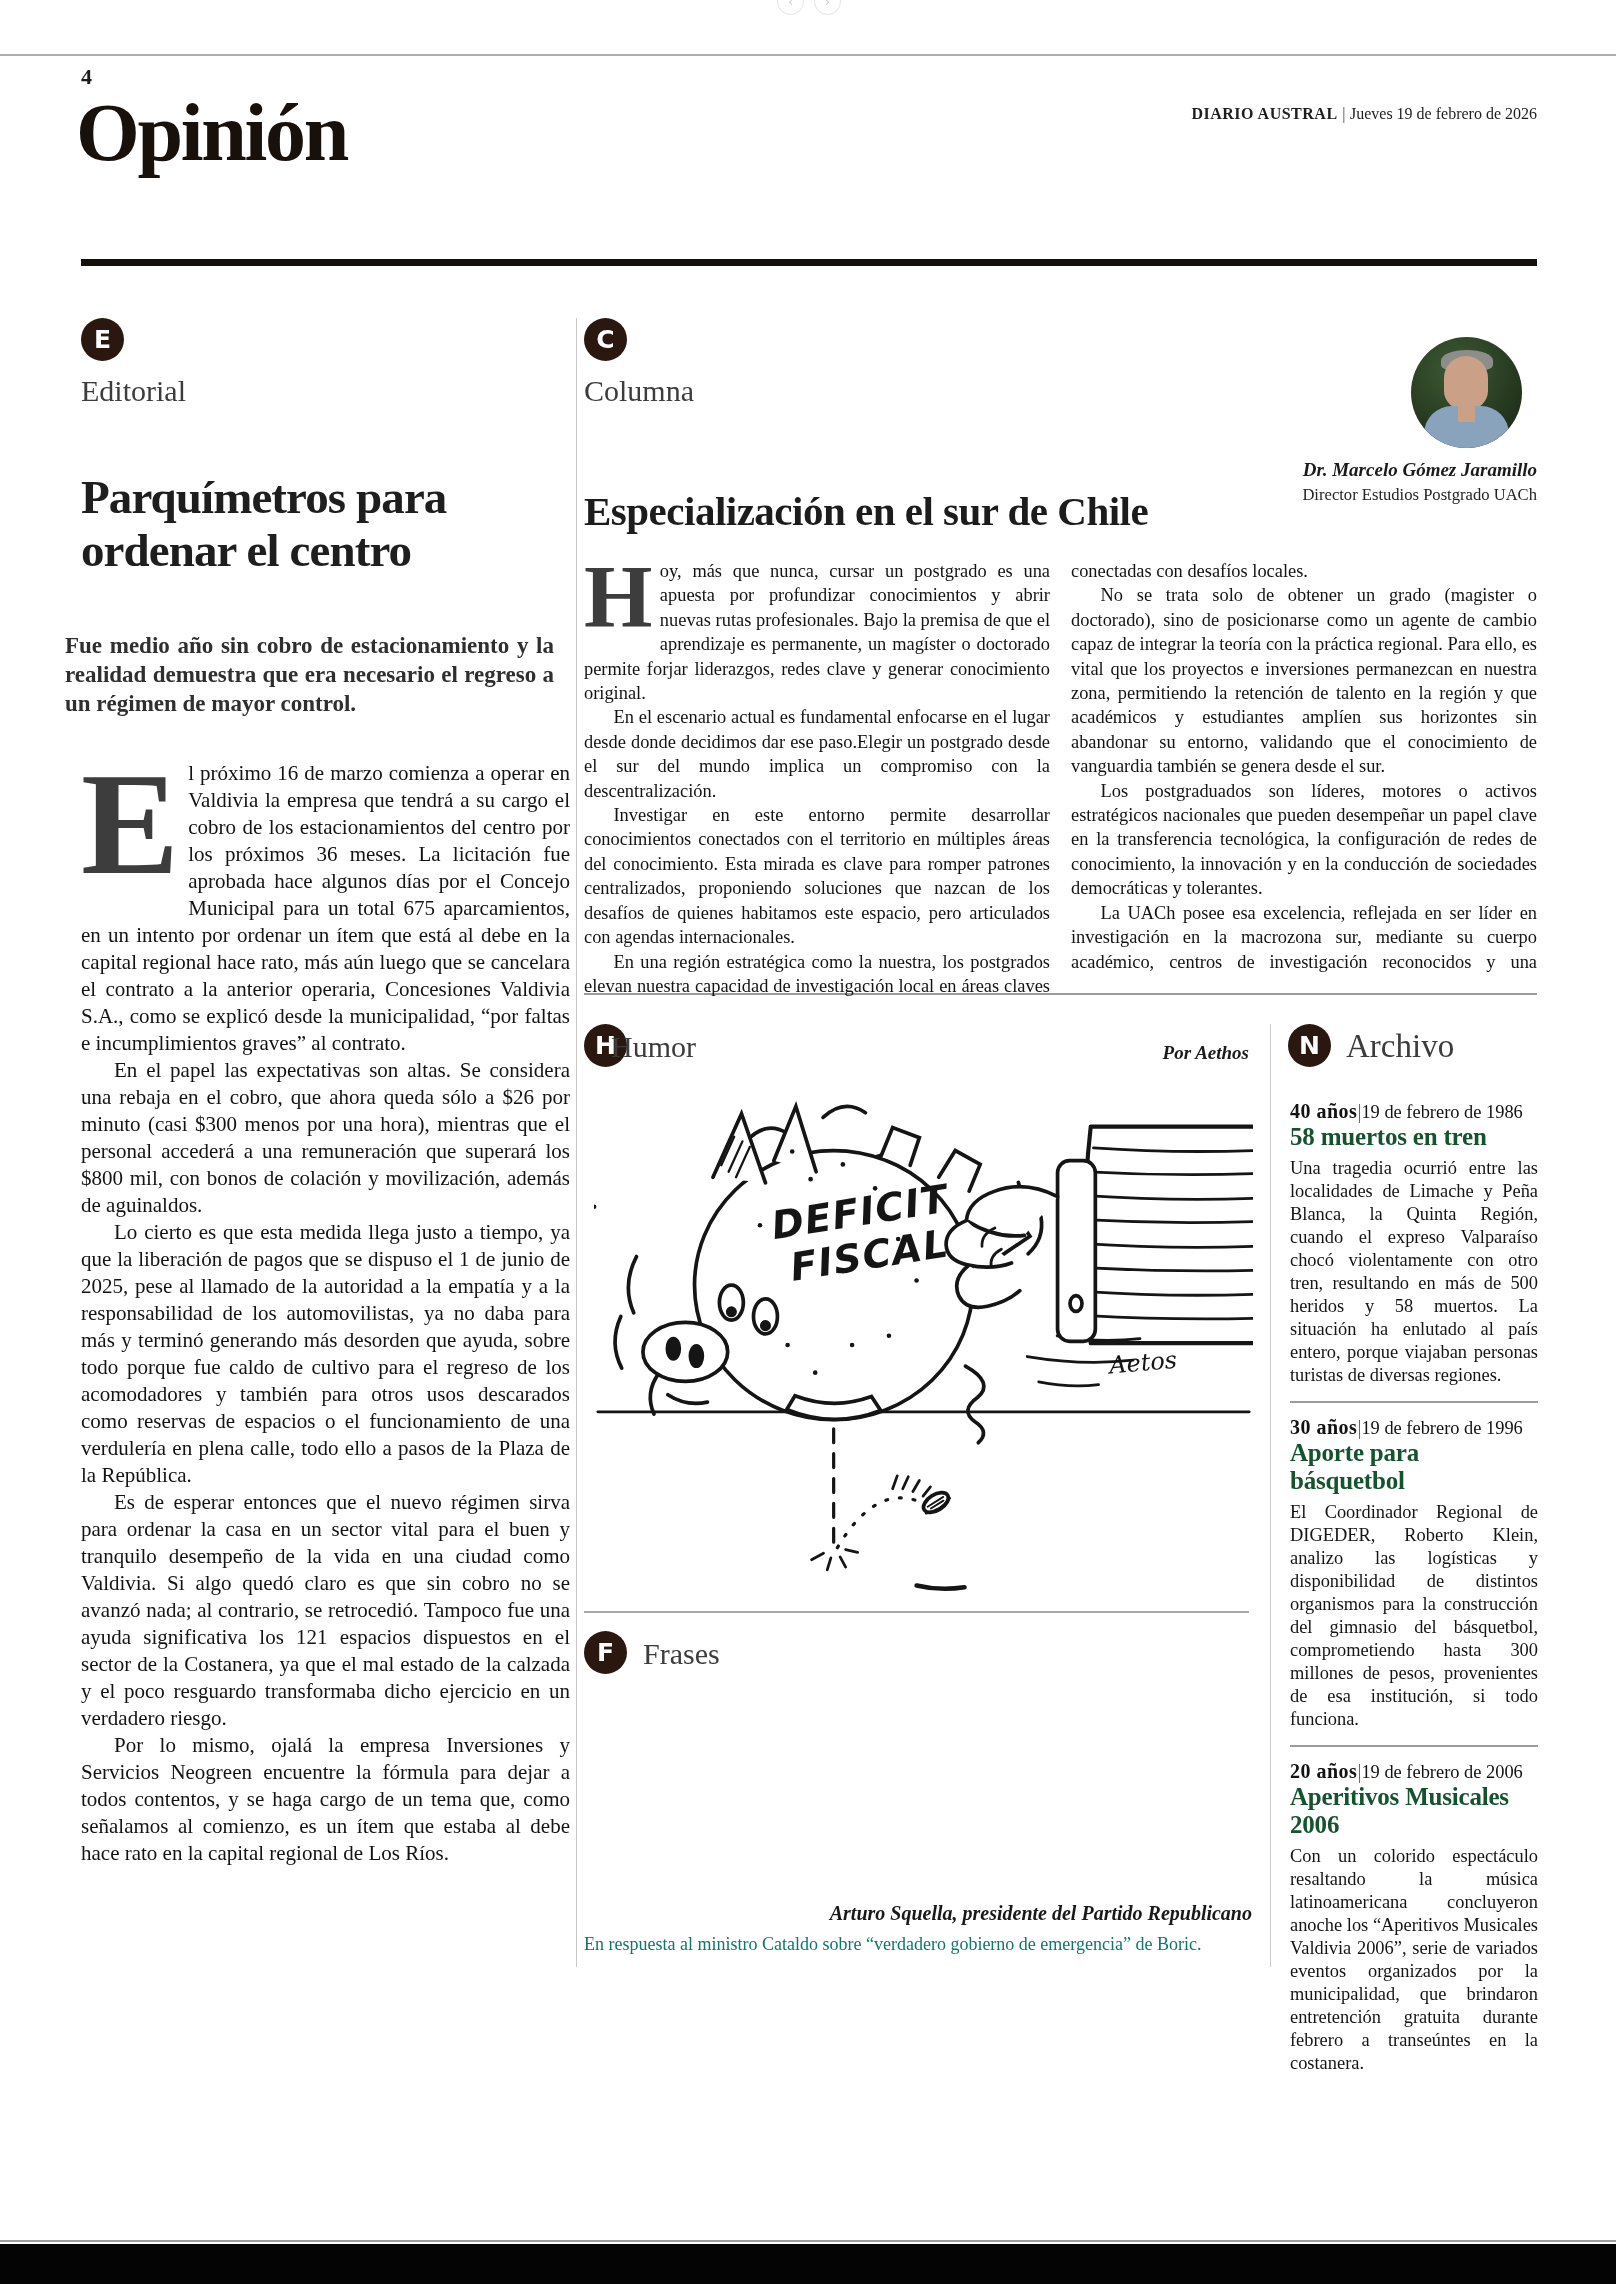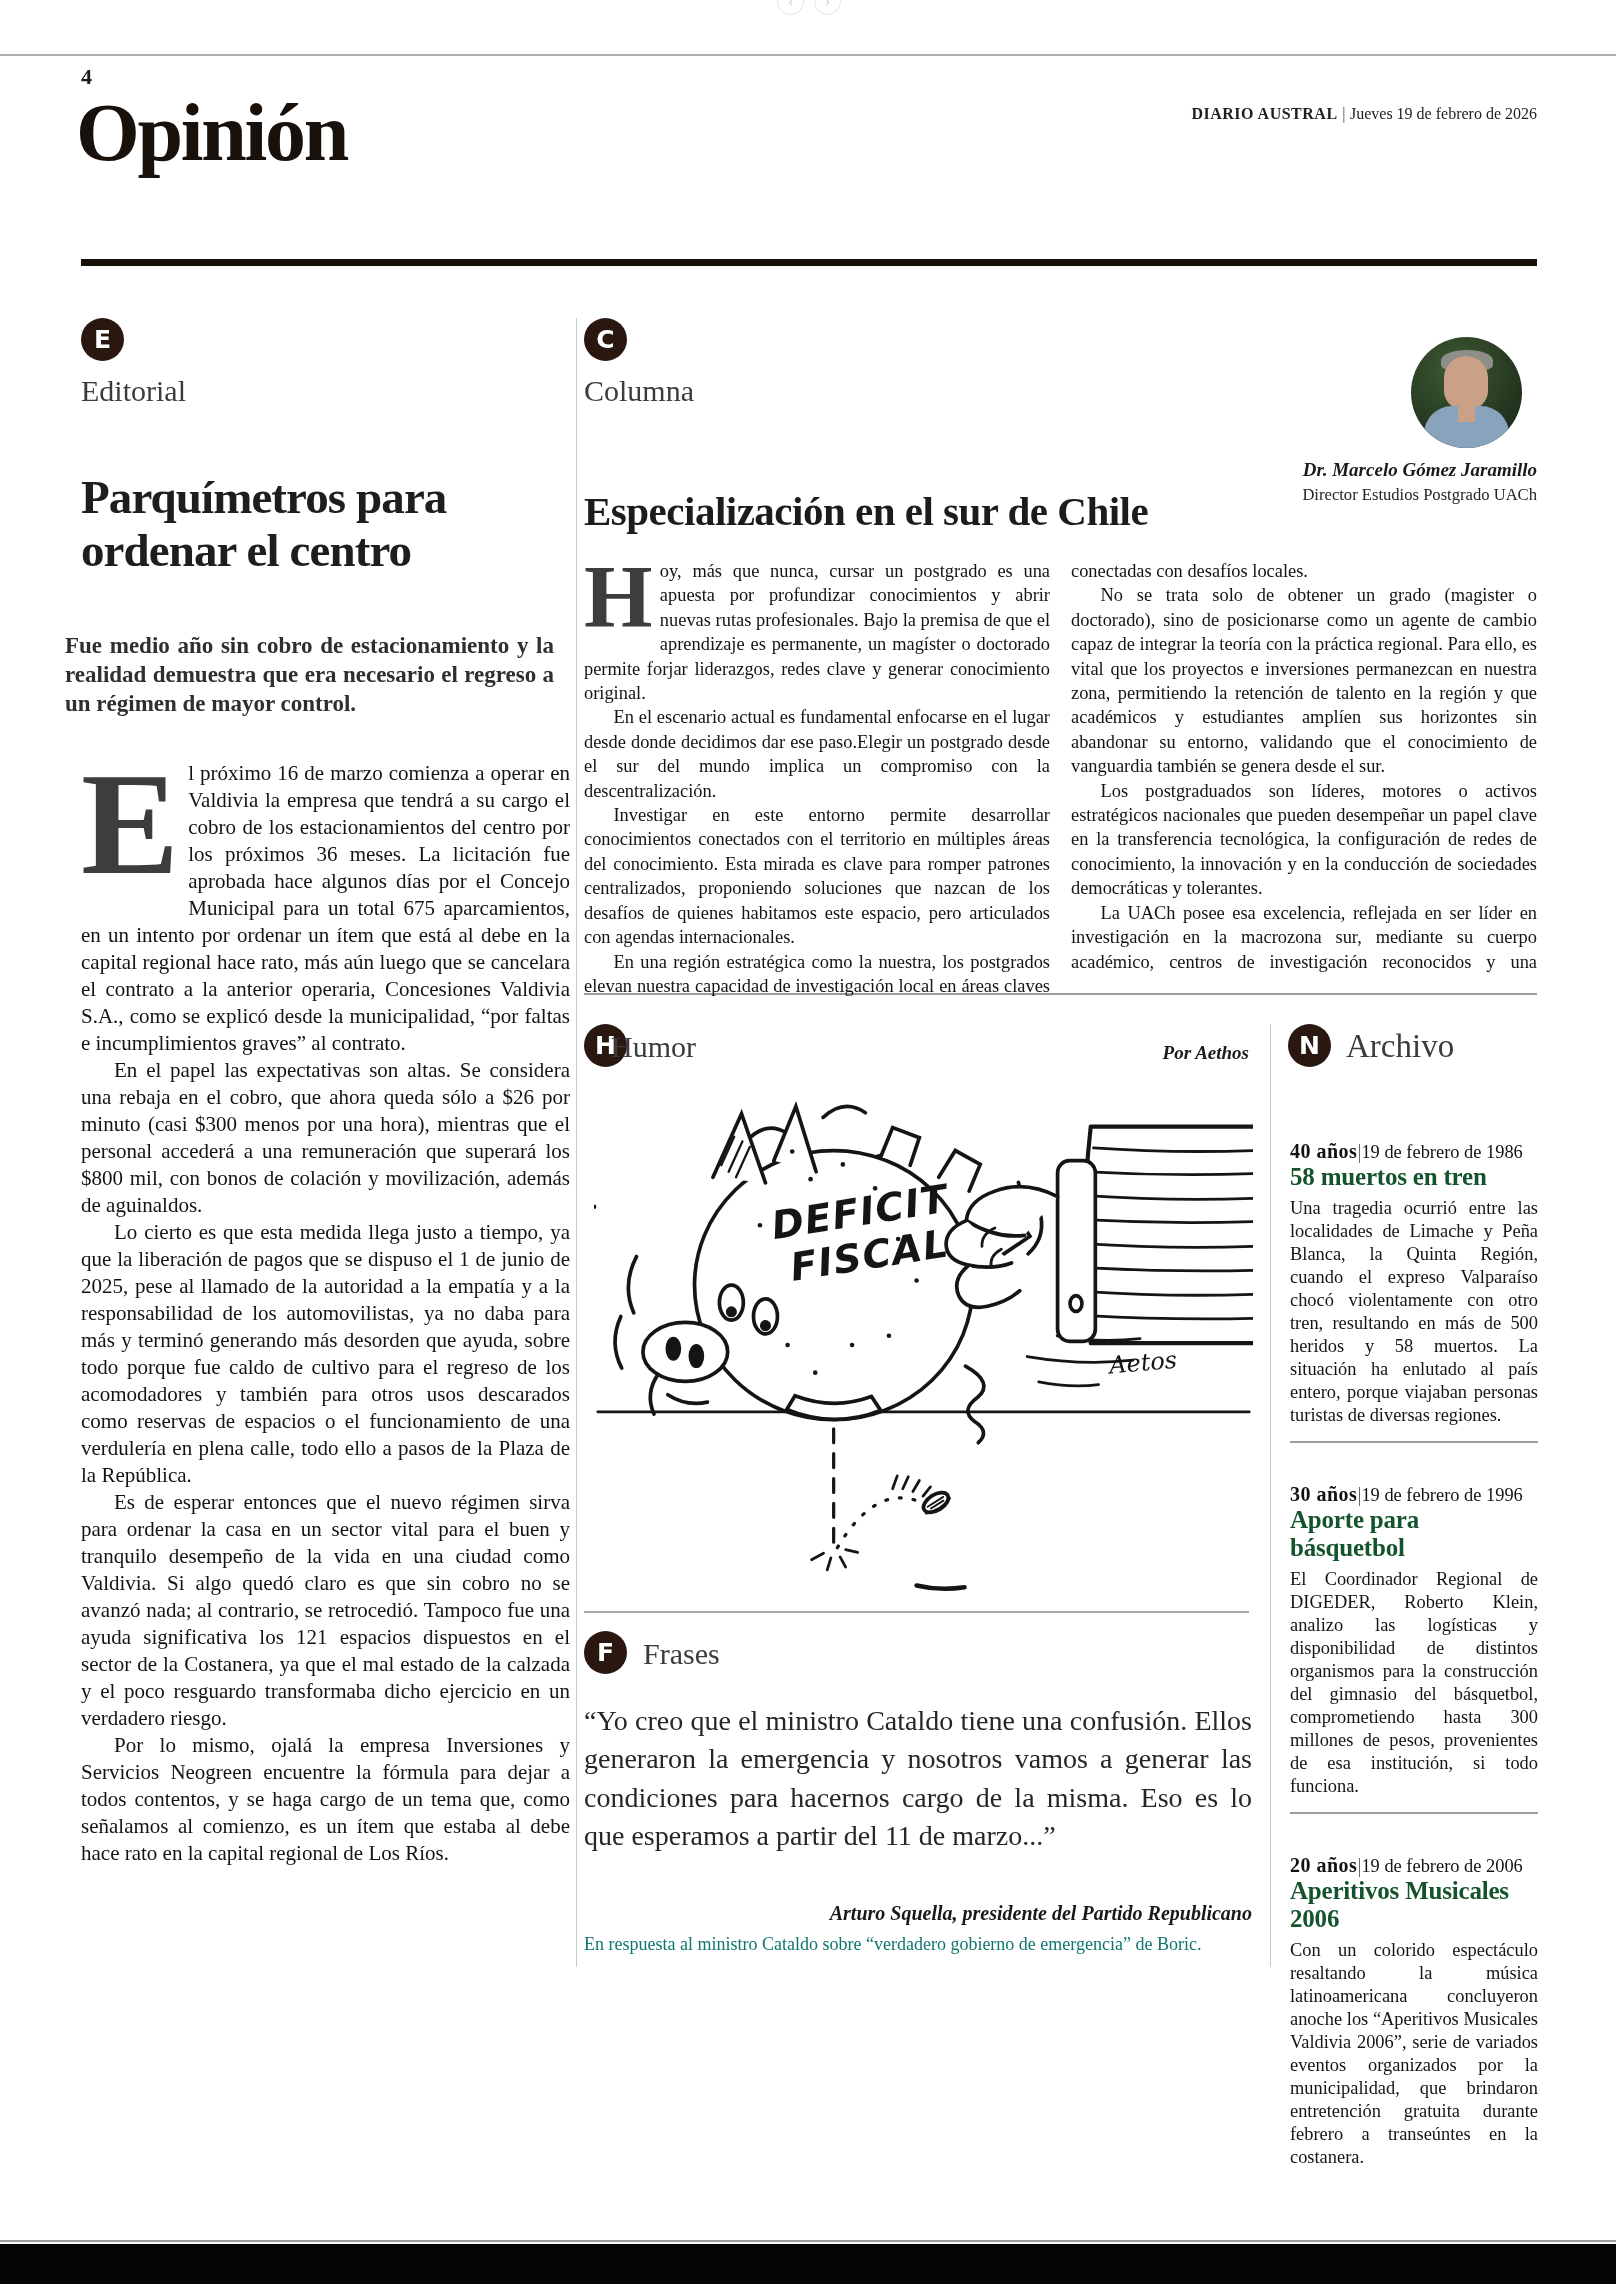--- a/index.html
+++ b/index.html
@@ -90,21 +90,21 @@
     left:584px; top:1702px; width:668px;
     font-size:28px; line-height:1.37; color:#262626; text-align:justify;
   }
   .attribution { left:584px; top:1902px; width:668px; text-align:right;
                  font-size:20px; font-weight:700; font-style:italic; color:#191919; }
   .context { left:584px; top:1934px; width:668px; font-size:18px; color:#0f766e; text-align:justify; }
 
   
   .ar-label { font-size:33px; color:#3c3c3c; }
   .archivo { left:1290px; top:1100px; width:248px; }
-  .ar-meta { display:flex; align-items:baseline; gap:0; font-size:20px; color:#121212;margin-top:40px; }
+  .ar-meta { display:flex; align-items:baseline; gap:0; font-size:20px; color:#121212; }
   .ar-meta .years { font-weight:700; letter-spacing:0.5px; }
   .ar-meta .bar   { color:#6b6b6b; font-weight:400; }
   .ar-meta .date  { font-size:18.4px; }
   .ar-head { font-size:25px; font-weight:700; margin-top:0; color:#14532d; letter-spacing:-0.2px; }
   .ar-body { margin-top:6px; font-size:18.4px; line-height:23px; text-align:justify; color:#141414; }
   .ar-div  { height:1.8px; background:#9c9c9c; margin:14px 0 13px 0; }
 
   .grayline { left:0; top:2240px; width:1616px; height:2.3px; background:#9e9e9e; }
   .blackbar { left:0; top:2244px; width:1616px; height:40px; background:#040404; }
 
@@ -271,21 +271,20 @@
       <text x="418" y="406" font-size="84" font-weight="bold" font-style="italic" letter-spacing="3">FISCAL</text>
     </g>
     <text class="sig" x="1120" y="622" font-size="52" fill="#151515" transform="rotate(-5 1120 622)">Aetos</text>
   </svg>
 
   <div class="abs hrule" style="left:584px; top:1611px; width:665px; height:1.8px; background:#a8a8a8;"></div>
   <div class="abs badge" style="left:584px; top:1631px;">
     <span>F</span>
   </div>
   <div class="abs seclabel" style="left:643px; top:1637px;">Frases</div>
-  <div class="abs quote">“Yo creo que el ministro Cataldo tiene una confusión. Ellos generaron la emergencia y nosotros vamos a generar las condiciones para hacernos cargo de la misma. Eso es lo que esperamos a partir del 11 de marzo...”</div>
   <div class="abs attribution">Arturo Squella, presidente del Partido Republicano</div>
   <div class="abs context">En respuesta al ministro Cataldo sobre “verdadero gobierno de emergencia” de Boric.</div>
 
   <div class="abs badge" style="left:1288px; top:1024px;">
     <span>N</span>
   </div>
   <div class="abs seclabel ar-label" style="left:1346px; top:1028px;">Archivo</div>
 
   <div class="abs archivo">
 

